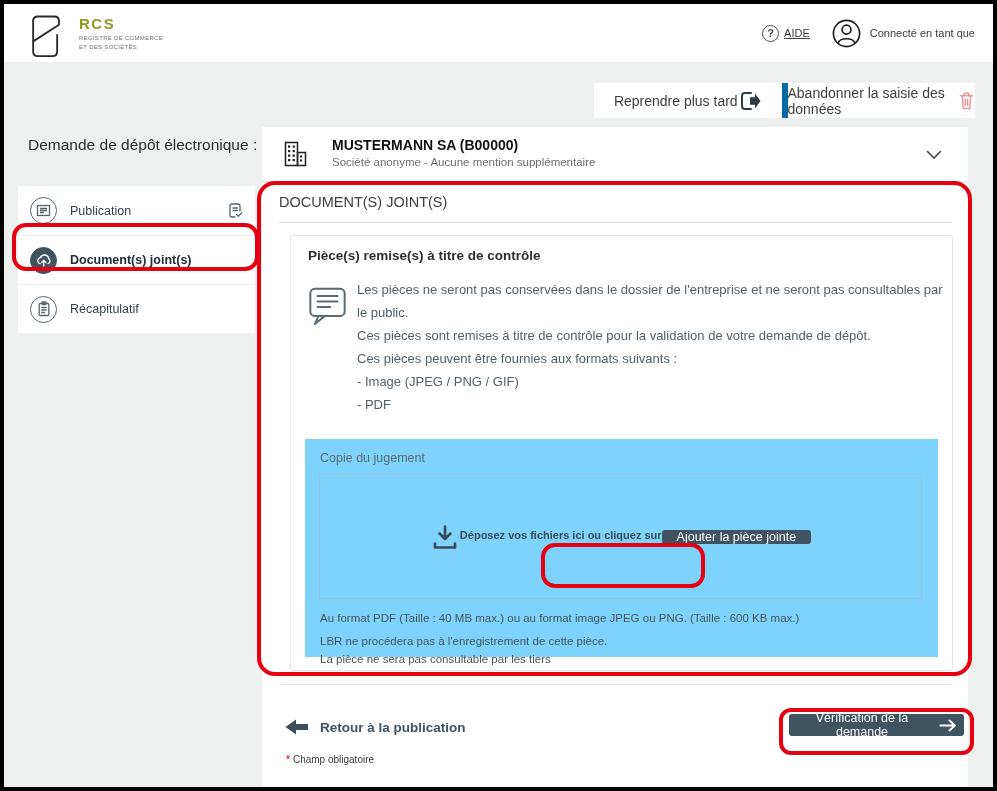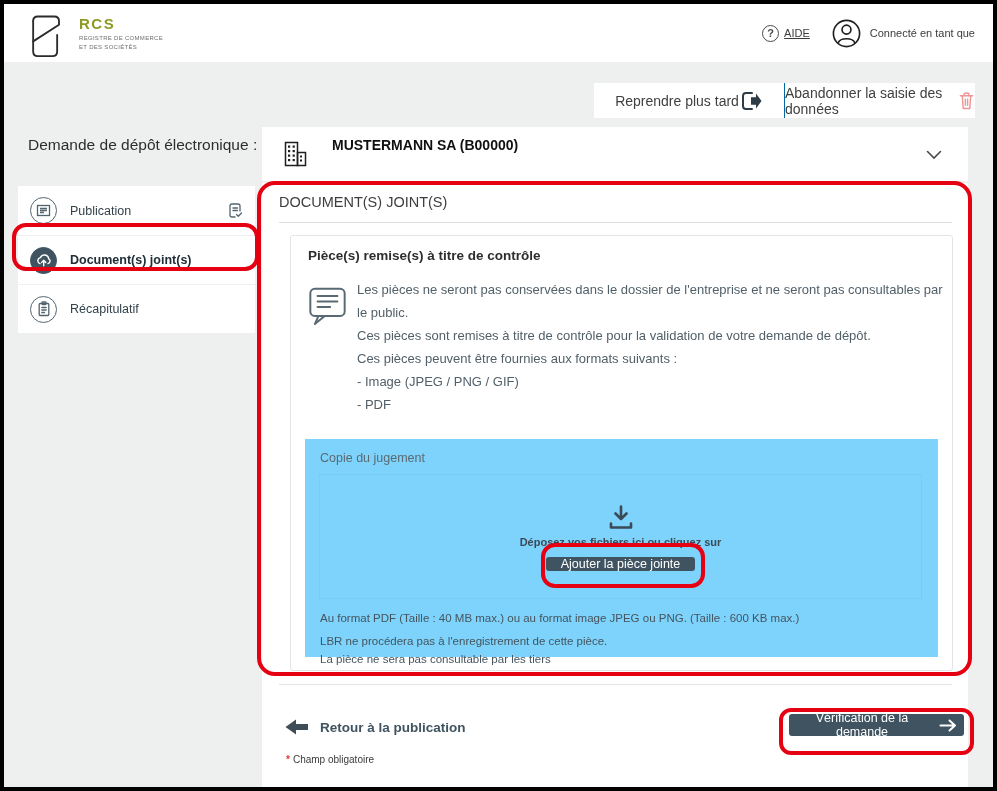--- a/index.html
+++ b/index.html
@@ -24,21 +24,21 @@
   .help-label { font-size:11px; color:#3c3c3c; text-decoration:underline; }
   .user { display:flex; align-items:center; gap:7px; }
   .connected { font-size:11px; color:#3c3c3c; }
 
   
   .page-title { position:absolute; left:24px; top:84px; font-size:15.5px; color:#2d2d2d;margin-top:48px; }
   .page-title strong { color:#1f1f1f; }
   .actions-box { position:absolute; left:590px; top:79px; width:381px; height:35px; background:#fff; display:flex; }
   .action { flex:1; display:flex; align-items:center; justify-content:center; 
             font-size:14px; color:#3f3f3f; cursor:pointer; }
-  .action + .action { border-left:1px solid #0369a1; }
+  .action + .action { border-left:6px solid #0369a1; }
 
   
   .company-card { position:absolute; left:258px; top:123px; width:706px; height:54px; background:#fff; cursor:pointer; }
   .company-icon { position:absolute; left:18px; top:12px; }
   .company-name { position:absolute; left:70px; top:10px; font-size:14px; font-weight:bold; color:#101010; }
   .company-sub  { position:absolute; left:70px; top:29px; font-size:11.5px; color:#6e6e6e; }
   .company-chevron { position:absolute; right:26px; top:23px; cursor:pointer; }
 
   
   .sidebar { position:absolute; left:14px; top:182px; width:237px; }
@@ -57,21 +57,21 @@
   .section-divider { position:absolute; left:17px; right:16px; top:39px; border-bottom:1px solid #dcdcdc; }
   .inner-card { position:absolute; left:28px; top:52px; width:663px; height:436px;
                 border:1px solid #e2e4e5; border-radius:3px; background:#fff; }
   .card-title { position:absolute; left:17px; top:12px; font-size:13.5px; font-weight:bold; color:#2e2e2e; }
   .info-icon { position:absolute; left:13px; top:48px; }
   .info-texts { position:absolute; left:66px; top:42px; width:588px; font-size:13px; color:#515f68; line-height:23px; }
   .info-texts p { margin:0; }
   .upload-panel { position:absolute; left:14px; top:203px; width:633px; height:218px; background:#7dd3fc; }
   .field-label { position:absolute; left:15px; top:12px; font-size:12.5px; color:#5b6a73; }
   .dropzone { position:absolute; left:14px; top:35px; width:603px; height:125px; border:1px dotted #a9b4b9;
-              display:flex; flex-direction:column; align-items:center; justify-content:center; cursor:pointer; }
+              display:flex; flex-direction:row; align-items:center; justify-content:center; cursor:pointer; }
   .dz-text { font-size:11px; font-weight:bold; color:#3b4a54; margin:6px 0 9px; }
   .add-btn { background:#3f5361; color:#fff; border:none; border-radius:3px; font-size:12.5px;
              padding:0 15px; font-family:inherit; cursor:pointer; }
   .upload-notes { position:absolute; left:15px; top:170px; font-size:11.5px; color:#46545d; }
   .upload-notes p { margin:0; line-height:18.5px; }
   .upload-notes p:first-child { margin-bottom:4px; }
   .footer-divider { position:absolute; left:17px; right:16px; top:501px; border-top:1px solid #e4e4e4; }
   .back-link { position:absolute; left:23px; top:536px; display:flex; align-items:center; gap:12px;
                color:#3f5361; font-size:13.5px; font-weight:bold; cursor:pointer; }
   .next-btn { position:absolute; left:527px; top:531px; width:175px; height:22px; background:#3f5361; color:#fff;
@@ -167,20 +167,21 @@
           <rect x="8" y="15.5" width="2.2" height="2.2"></rect>
             <rect x="12.6" y="15.5" width="2.2" height="2.2"></rect>
           <rect x="8" y="20" width="2.2" height="2.2"></rect>
             <rect x="12.6" y="20" width="2.2" height="2.2"></rect>
           <rect x="20" y="16.5" width="2" height="2"></rect>
             <rect x="20" y="20.5" width="2" height="2"></rect>
         </g>
       </svg>
     </span>
     <div class="company-name">MUSTERMANN SA (B00000)</div>
+    <div class="company-sub">Société anonyme - Aucune mention supplémentaire</div>
     <span class="company-chevron">
       <svg width="16" height="10" viewBox="0 0 16 10" fill="none" stroke="#4a4a4a" stroke-width="1.6" stroke-linecap="round">
         <path d="M1.5 1.5 L8 8 L14.5 1.5"></path>
       </svg>
     </span>
   </div>
 
   <div class="sidebar">
     <div class="side-item">
       <span class="side-circle">

